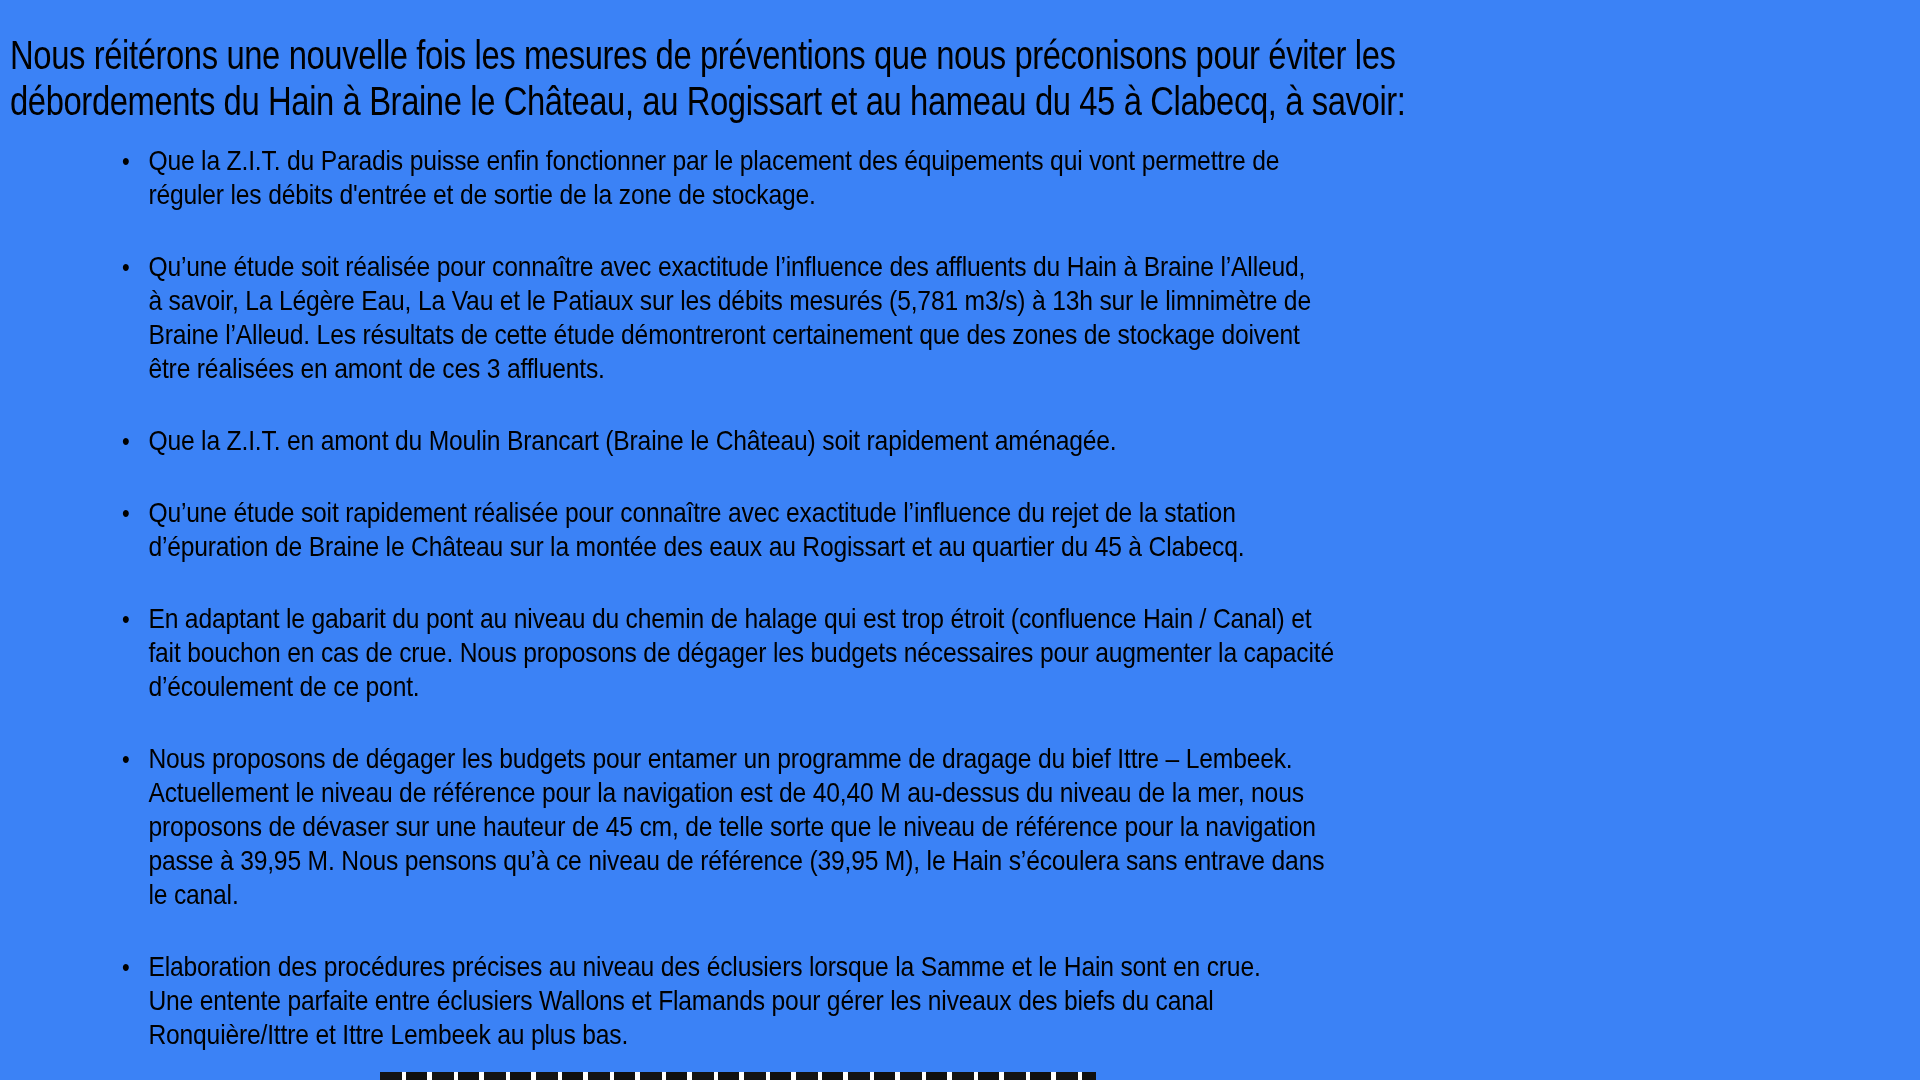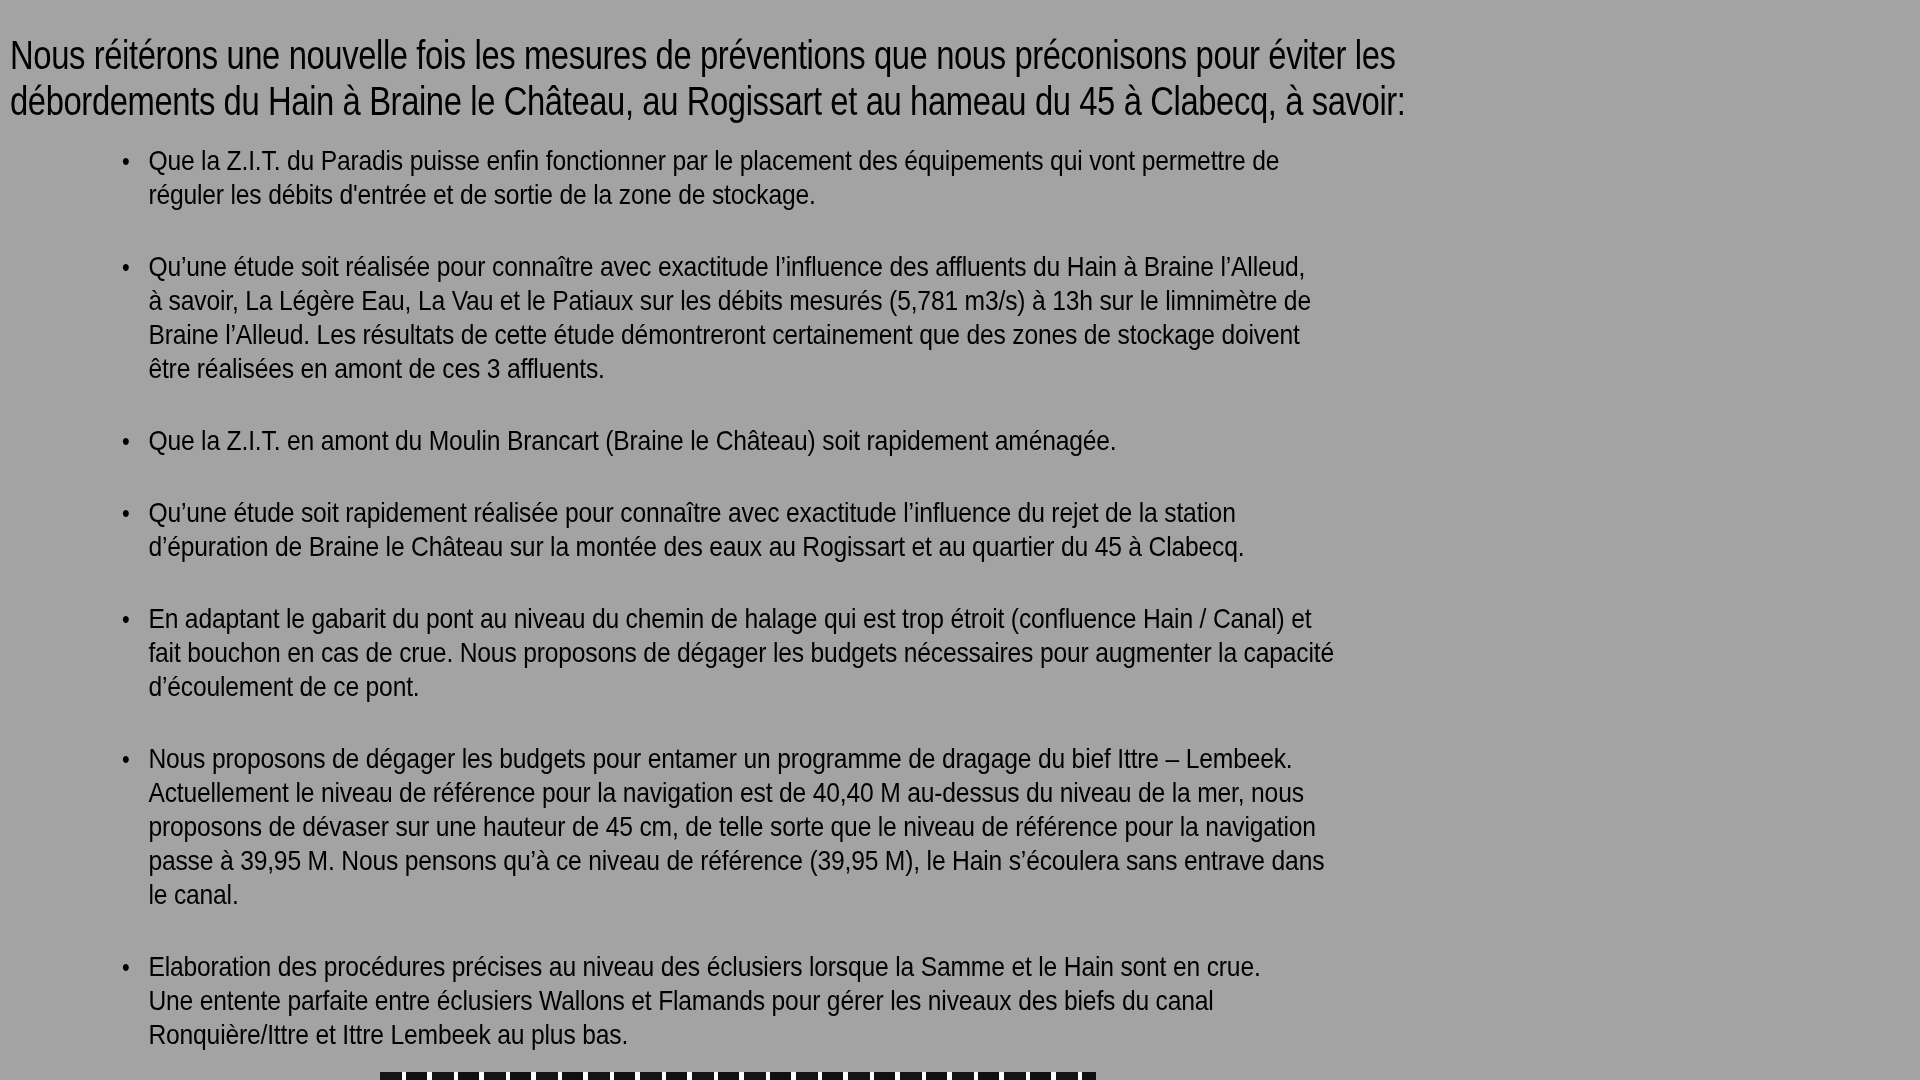--- a/index.html
+++ b/index.html
@@ -4,21 +4,21 @@
 <style>
   html, body {
     margin: 0;
     padding: 0;
     background: #ffffff;
   }
   .slide {
     position: relative;
     width: 1920px;
     height: 1080px;
-    background: #a3a3a3;
+    background: #3b82f6;
     color: #000000;
     font-family: "Liberation Sans", sans-serif;
     overflow: hidden;
   }
   .title {
     position: absolute;
     left: 10px;
     top: 32px;
     font-size: 41px;
     line-height: 46px;

